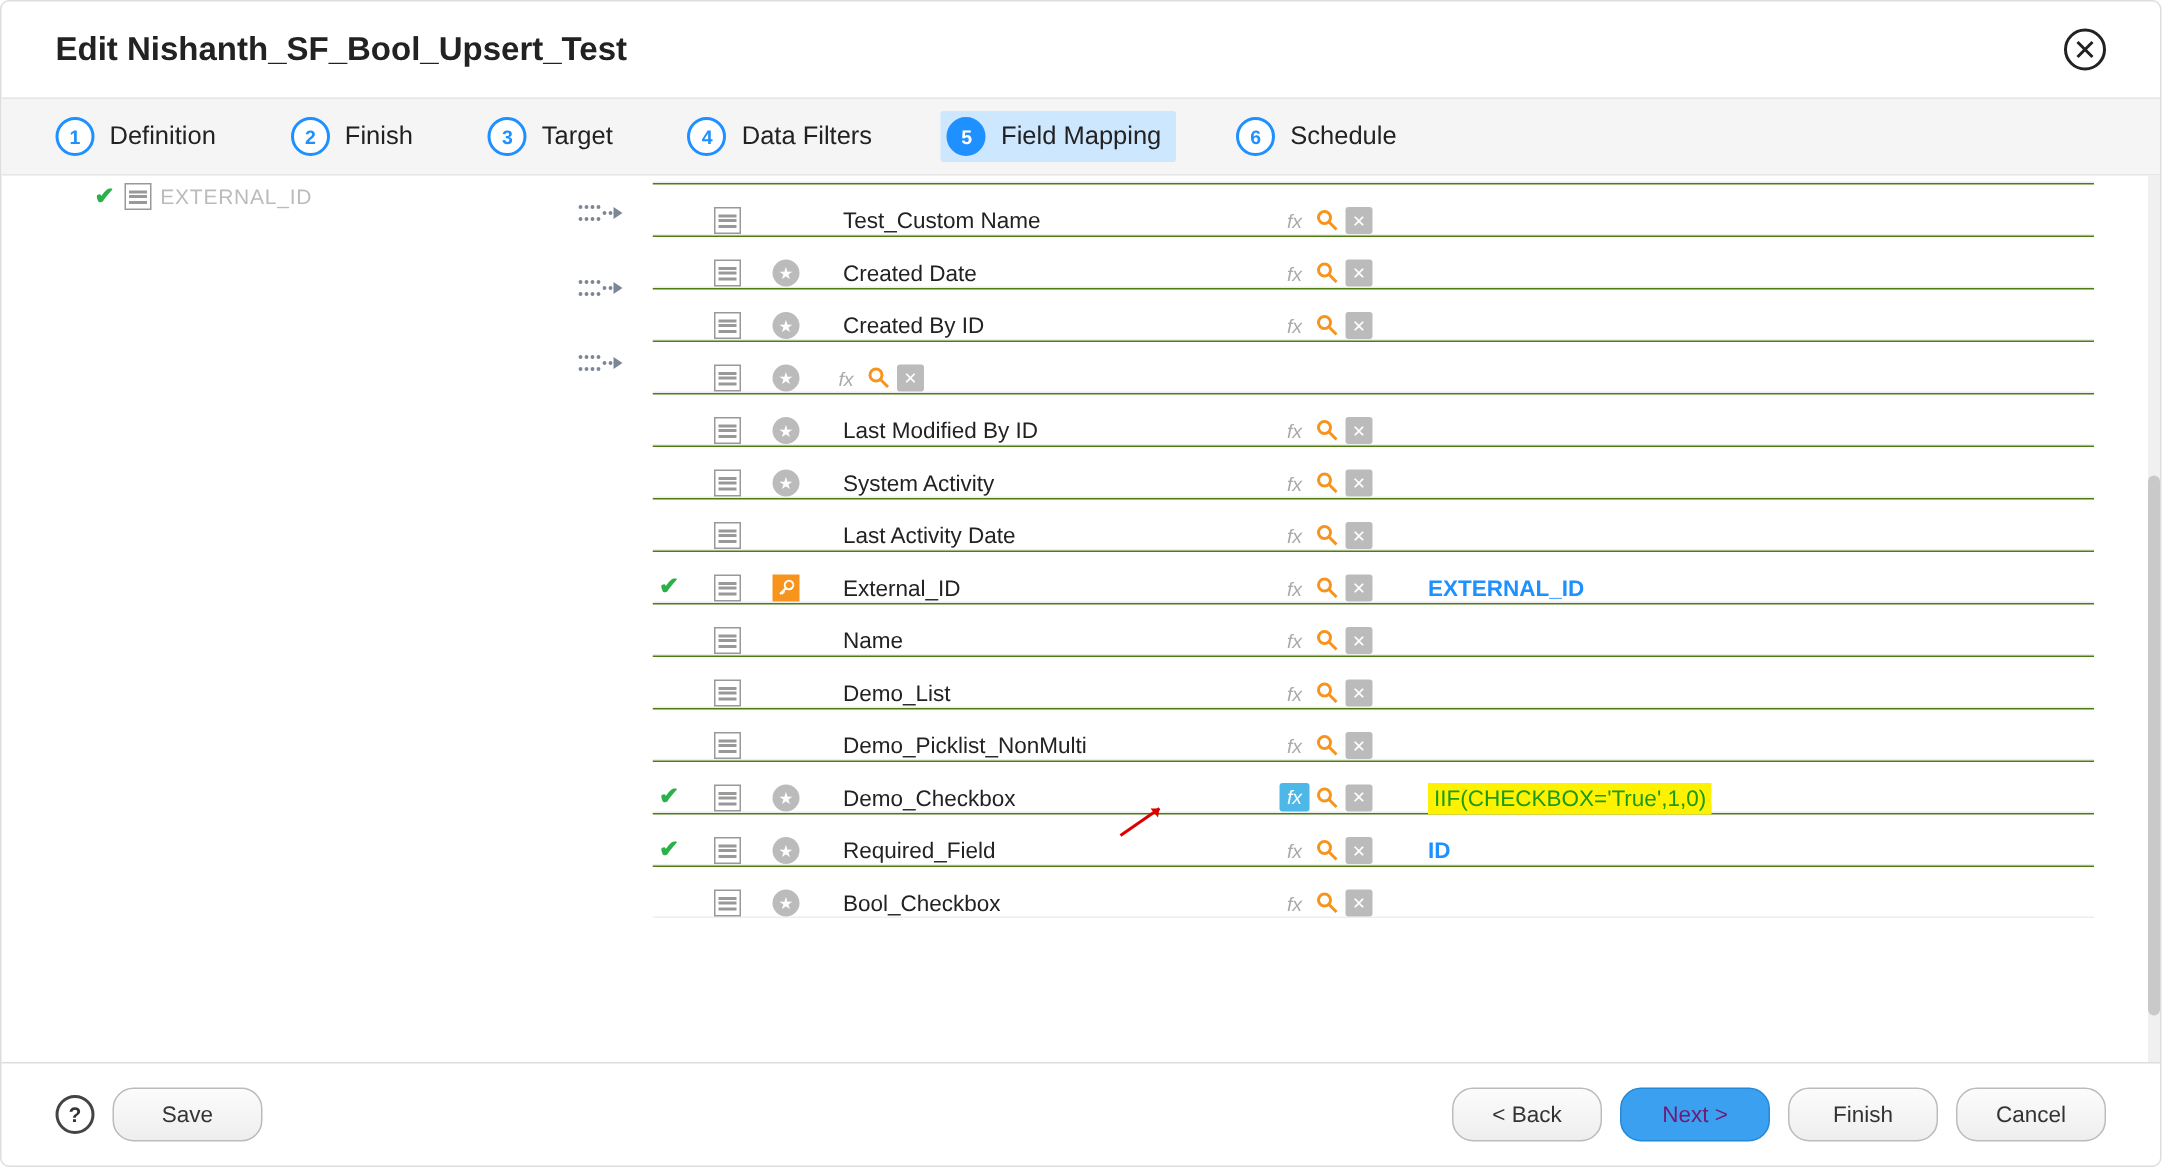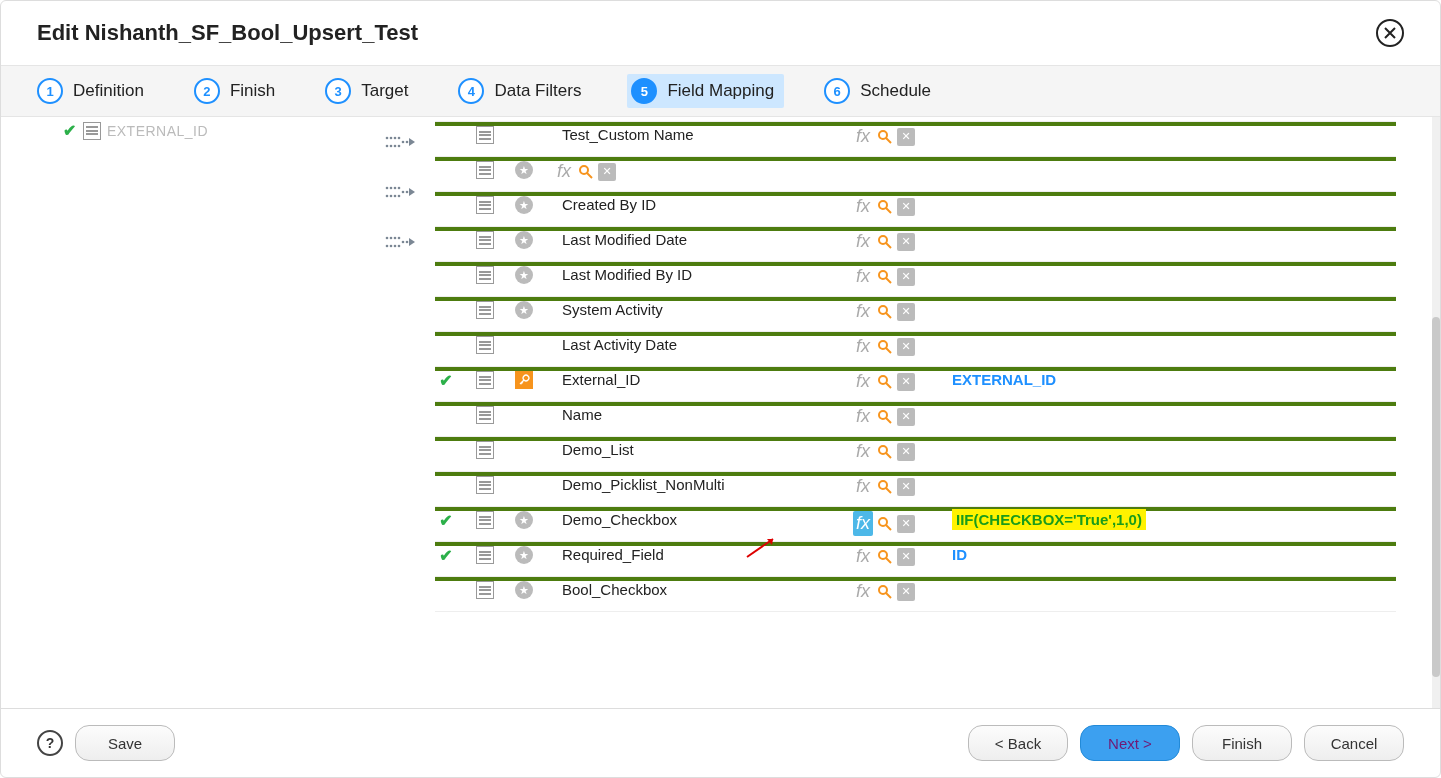--- a/index.html
+++ b/index.html
@@ -112,23 +112,23 @@
   }
   .dotted-arrow svg { width: 30px; height: 14px; }
 
   .right-col {
     flex: 1;
     overflow-y: auto;
     padding-right: 10px;
   }
   .field-row {
     display: flex;
-    align-items: flex-start;
+    align-items: flex-end;
     border-bottom: 1px solid #eee;
-    border-top: 4px solid #4d7c0f;
+    border-top: 1px solid #4d7c0f;
     height: 35px;
     gap: 19px;
   }
   .status-col {
     width: 22px;
     display: flex; align-items: center; justify-content: center;
   }
   .check-mark { color: #2cb04a; font-weight: bold; font-size: 16px; }
   .icon-list {
     width: 18px; height: 18px;
@@ -160,21 +160,21 @@
   }
   .action-col {
     width: 80px;
     display: flex;
     align-items: center;
     gap: 2px;
   }
   .fx-icon {
     font-style: italic;
     color: #aaa;
-    font-size: 18px;
+    font-size: 13px;
     width: 20px;
     text-align: center;
     cursor: pointer;
   }
   .fx-icon.highlighted {
     background: #4db8e8;
     color: #fff;
     padding: 2px 3px;
     border-radius: 2px;
   }
@@ -196,21 +196,21 @@
   .expr-col {
     flex: 1;
     font-size: 15px;
     font-weight: 600;
   }
   .expr-blue { color: #1e90ff; }
   .expr-highlight {
     background: #fff200;
     color: #1a9c1a;
     padding: 2px 4px;
-    font-weight: 700;
+    font-weight: 400;
   }
 
   .red-arrow {
     position: absolute;
     left: 744px;
     top: 418px;
     pointer-events: none;
   }
   .red-arrow svg { width: 32px; height: 24px; }
 
@@ -406,20 +406,21 @@
         <div class="field-row">
           <div class="status-col"></div>
           <div class="icon-list">
             <span></span>
             <span></span>
             <span></span>
           </div>
           <div style="width: 22px; display: flex; justify-content: center;">
             <div class="icon-star">★</div>
           </div>
+          <div class="name-col">Created Date</div>
           <div class="action-col">
             <span class="fx-icon">fx</span>
             <span class="lookup-icon">
               <svg width="16" height="16" viewBox="0 0 16 16">
                 <circle cx="6" cy="6" r="4" stroke="#f7941d" stroke-width="2" fill="none"></circle>
                 <path d="M9 9 L14 14" stroke="#f7941d" stroke-width="2"></path>
               </svg>
             </span>
             <span class="x-icon">✕</span>
           </div>
@@ -451,21 +452,20 @@
         <div class="field-row">
           <div class="status-col"></div>
           <div class="icon-list">
             <span></span>
             <span></span>
             <span></span>
           </div>
           <div style="width: 22px; display: flex; justify-content: center;">
             <div class="icon-star">★</div>
           </div>
-          <div class="name-col">Last Modified Date</div>
           <div class="action-col">
             <span class="fx-icon">fx</span>
             <span class="lookup-icon">
               <svg width="16" height="16" viewBox="0 0 16 16">
                 <circle cx="6" cy="6" r="4" stroke="#f7941d" stroke-width="2" fill="none"></circle>
                 <path d="M9 9 L14 14" stroke="#f7941d" stroke-width="2"></path>
               </svg>
             </span>
             <span class="x-icon">✕</span>
           </div>

